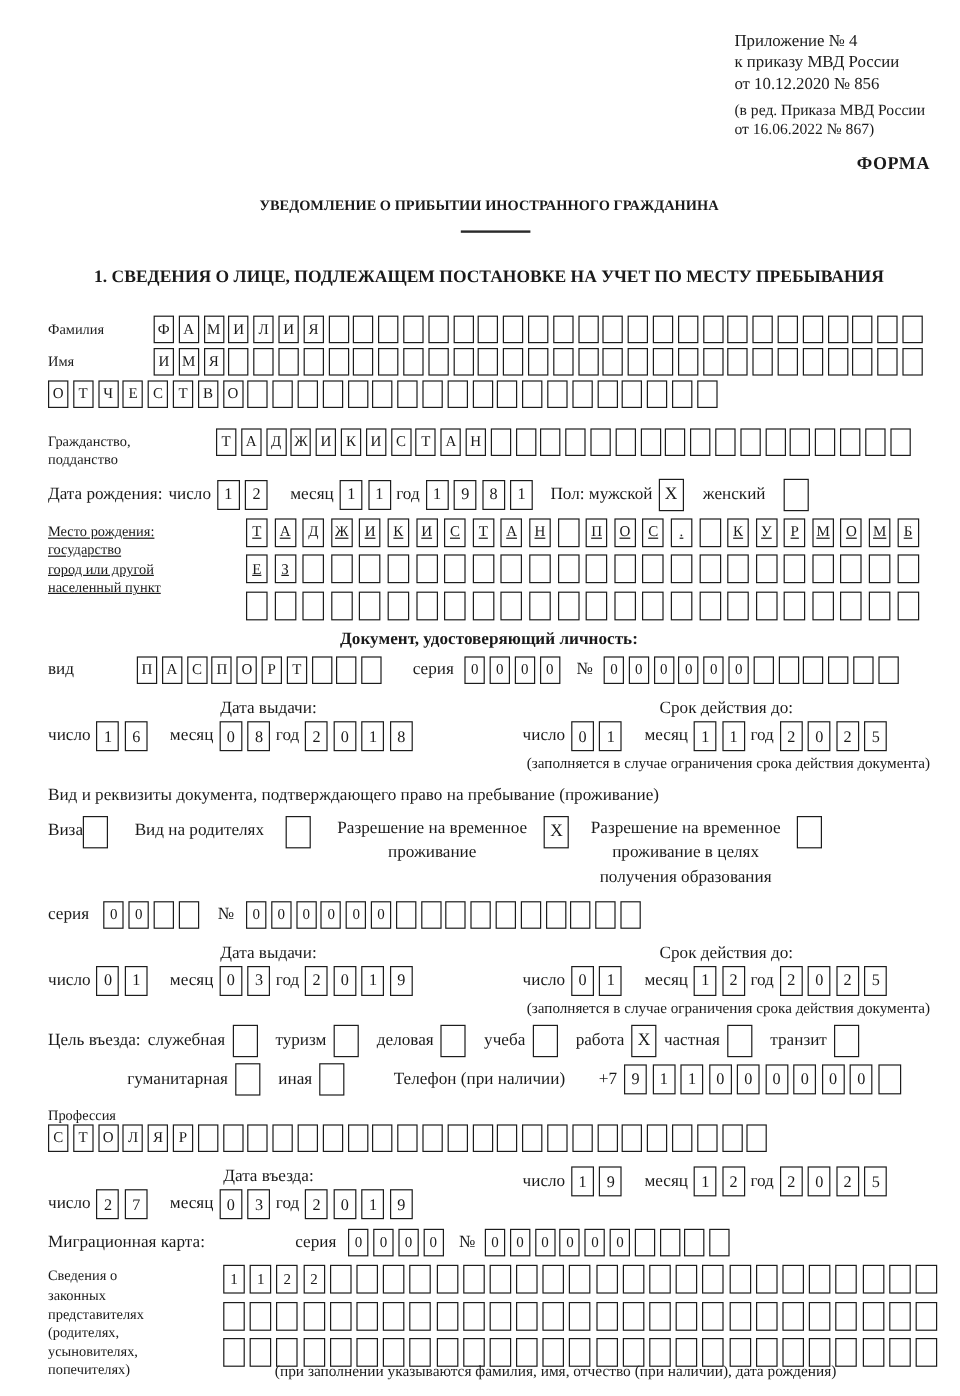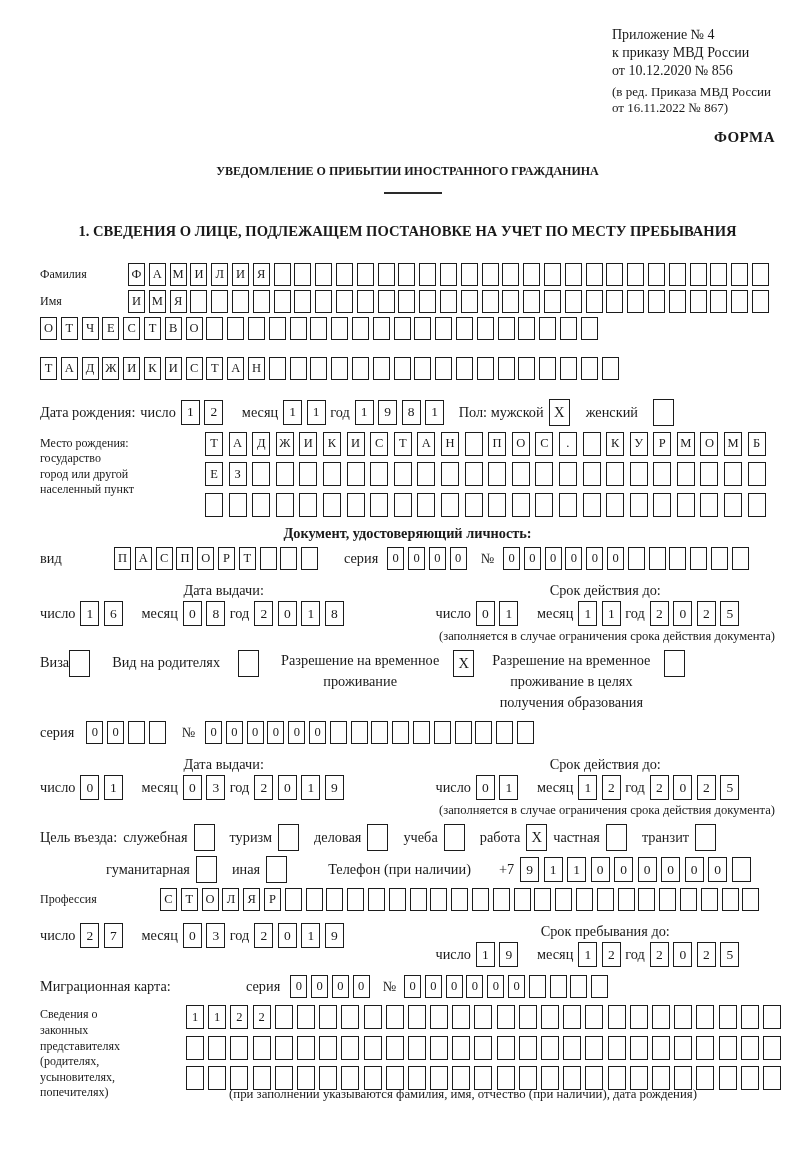--- a/index.html
+++ b/index.html
@@ -63,21 +63,21 @@
 </style>
 </head>
 <body>
 
 <div class="appendix">
   <div>Приложение № 4</div>
   <div>к приказу МВД России</div>
   <div>от 10.12.2020 № 856</div>
   <div class="rev">
     <div>(в ред. Приказа МВД России</div>
-    <div>от 16.11.2022 № 867)</div>
+    <div>от 16.06.2022 № 867)</div>
   </div>
 </div>
 
 <div class="form-label">ФОРМА</div>
 
 <div class="title">
   <div>УВЕДОМЛЕНИЕ О ПРИБЫТИИ ИНОСТРАННОГО ГРАЖДАНИНА</div>
   <div>
     <span class="title-underline"></span>
   </div>
@@ -187,20 +187,24 @@
         <span class="box"></span>
         <span class="box"></span>
         <span class="box"></span>
         <span class="box"></span>
         <span class="box"></span>
         <span class="box"></span>
       </div>
   </div>
 
   <div class="row" style="min-height:40px;margin-bottom:2px;">
+    <div class="lbl lbl-140">
+      <div>Гражданство,</div>
+      <div>подданство</div>
+    </div>
     <div class="boxes">
         <span class="box">Т</span>
         <span class="box">А</span>
         <span class="box">Д</span>
         <span class="box">Ж</span>
         <span class="box">И</span>
         <span class="box">К</span>
         <span class="box">И</span>
         <span class="box">С</span>
         <span class="box">Т</span>
@@ -245,21 +249,21 @@
         <span class="box">9</span>
         <span class="box">8</span>
         <span class="box">1</span>
       </span>
     <span class="dlabel" style="margin-left:10px;">Пол: мужской</span>
     <span class="cbox">X</span>
     <span class="dlabel" style="margin-left:16px;">женский</span>
     <span class="cbox" style="margin-left:10px;"></span>
   </div>
 
-  <div class="row" style="margin-bottom:0;">
+  <div class="row" style="margin-bottom:0;text-decoration:underline;">
     <div class="lbl lbl-165">
       <div>Место рождения:</div>
       <div>государство</div>
       <div>город или другой</div>
       <div>населенный пункт</div>
     </div>
     <div class="stack">
       <div class="boxes wide">
           <span class="box">Т</span>
           <span class="box">А</span>
@@ -425,20 +429,21 @@
             <span class="box">0</span>
             <span class="box">2</span>
             <span class="box">5</span>
           </span>
       </div>
     </div>
   </div>
   <div class="note-right">(заполняется в случае ограничения срока действия документа)</div>
 
   <div class="intro">
+    <div>Вид и реквизиты документа, подтверждающего право на пребывание (проживание)</div>
   </div>
 
   <div class="opt-row">
     <span class="opt-lbl">Виза</span>
     <span class="cbox"></span>
     <span class="opt-lbl" style="margin-left:22px;">Вид на родителях</span>
     <span class="cbox" style="margin-left:18px;"></span>
     <span class="opt-center" style="margin-left:22px;">
       <div>Разрешение на временное</div>
       <div>проживание</div>
@@ -563,21 +568,21 @@
         <span class="box">0</span>
         <span class="box">0</span>
         <span class="box">0</span>
         <span class="box">0</span>
         <span class="box">0</span>
         <span class="box">0</span>
         <span class="box"></span>
       </span>
   </div>
 
-  <div class="row" style="margin-bottom:2px;">
+  <div class="row" style="margin-bottom:2px;flex-direction:column;">
     <div class="lbl lbl-110">Профессия</div>
     <div class="boxes">
         <span class="box">С</span>
         <span class="box">Т</span>
         <span class="box">О</span>
         <span class="box">Л</span>
         <span class="box">Я</span>
         <span class="box">Р</span>
         <span class="box"></span>
         <span class="box"></span>
@@ -600,20 +605,21 @@
         <span class="box"></span>
         <span class="box"></span>
         <span class="box"></span>
         <span class="box"></span>
         <span class="box"></span>
       </div>
   </div>
 
   <div class="dates-row">
     <div class="dgroup">
+      <div class="dhead">Дата въезда:</div>
       <div class="dline">
         <span class="dlabel">число</span>
         <span class="boxes dt">
             <span class="box">2</span>
             <span class="box">7</span>
           </span>
         <span class="gap"></span>
         <span class="dlabel">месяц</span>
         <span class="boxes dt">
             <span class="box">0</span>
@@ -622,21 +628,20 @@
         <span class="dlabel">год</span>
         <span class="boxes dt">
             <span class="box">2</span>
             <span class="box">0</span>
             <span class="box">1</span>
             <span class="box">9</span>
           </span>
       </div>
     </div>
     <div class="dgroup" style="padding-left:28px;">
-      <div class="dhead">Срок пребывания до:</div>
       <div class="dline">
         <span class="dlabel">число</span>
         <span class="boxes dt">
             <span class="box">1</span>
             <span class="box">9</span>
           </span>
         <span class="gap"></span>
         <span class="dlabel">месяц</span>
         <span class="boxes dt">
             <span class="box">1</span>

